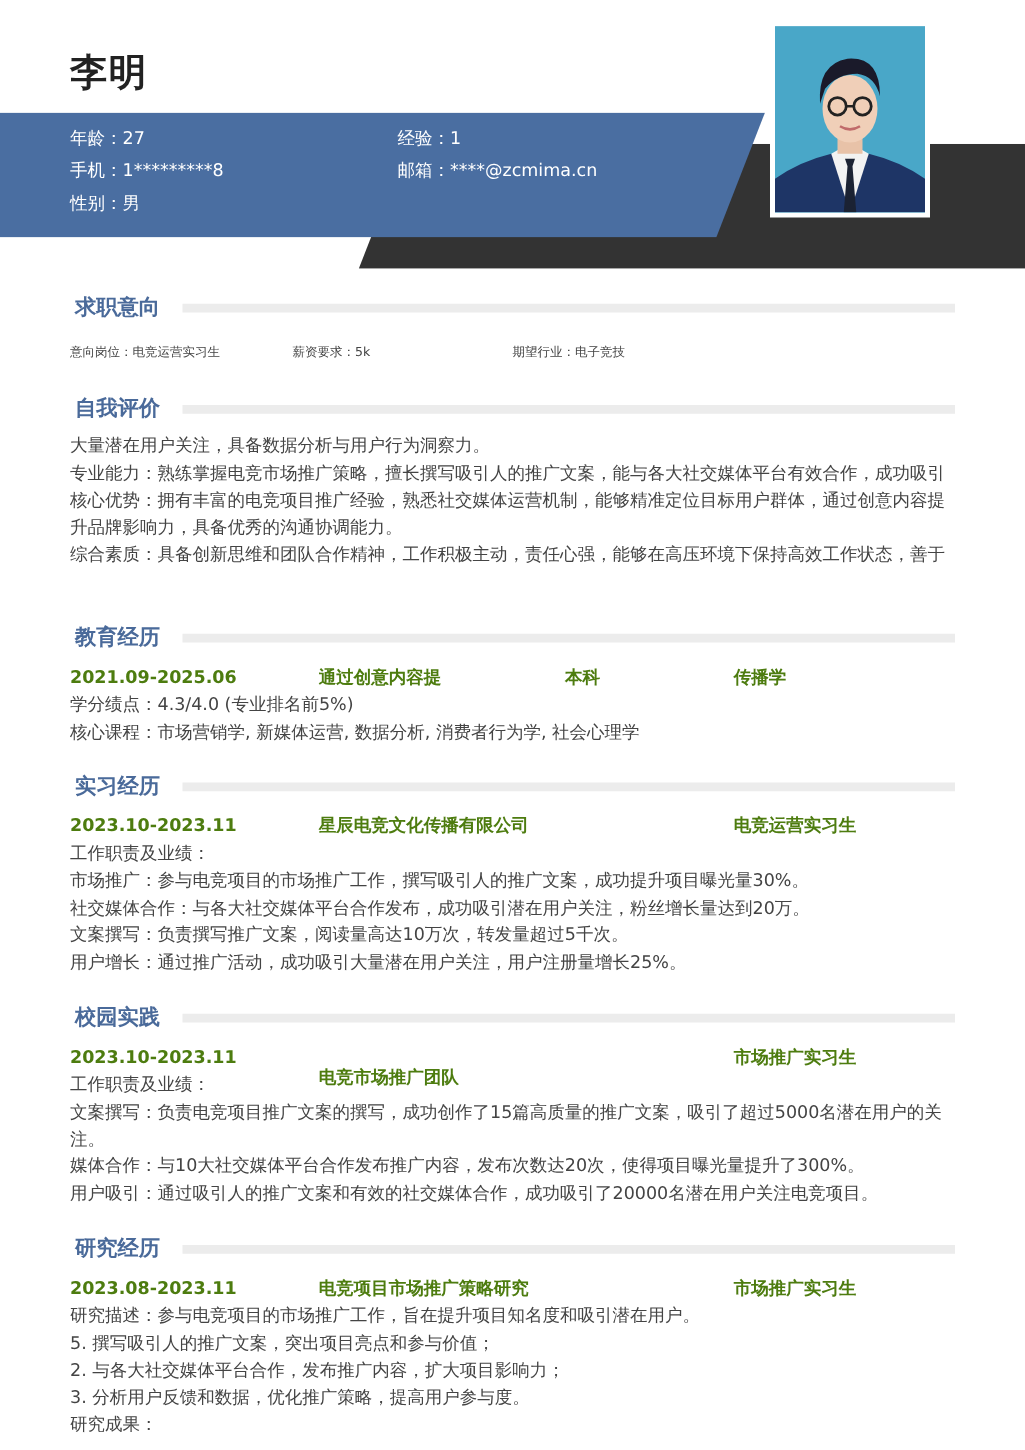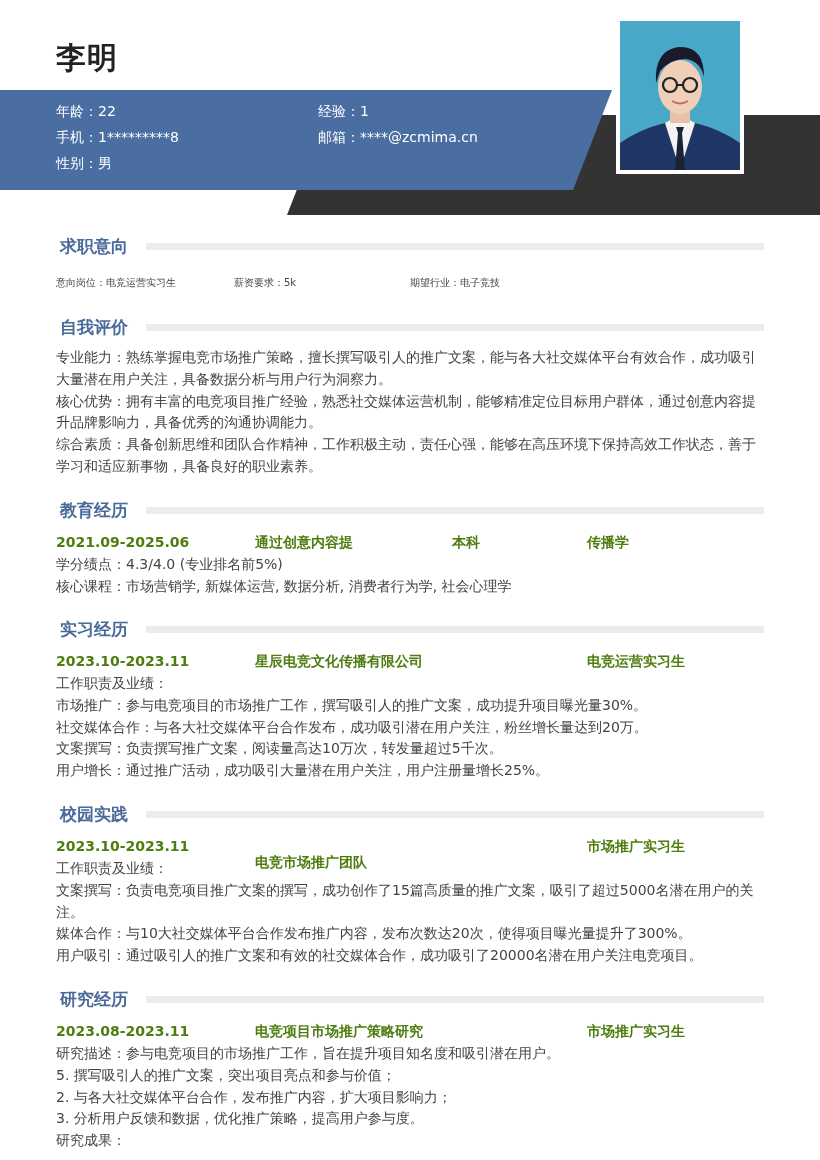--- a/index.html
+++ b/index.html
@@ -48,21 +48,21 @@
   .row-inline span { position: absolute; top: 0; white-space: nowrap; }
 </style>
 </head>
 <body>
 
 <div class="header">
   <div class="dark-band"></div>
   <div class="blue-band"></div>
   <div class="name">李明</div>
 
-  <div class="info-item" style="left:56px; top:102px;">年龄：22</div>
+  <div class="info-item" style="left:56px; top:102px;">年龄：27</div>
   <div class="info-item" style="left:318px; top:102px;">经验：1</div>
   <div class="info-item" style="left:56px; top:128px;">手机：1*********8</div>
   <div class="info-item" style="left:318px; top:128px;">邮箱：****@zcmima.cn</div>
   <div class="info-item" style="left:56px; top:154px;">性别：男</div>
 
   <div class="photo-frame">
     <div class="photo" title="个人证件照">
       <svg width="120" height="149" viewBox="0 0 120 149">
         <rect width="120" height="149" fill="#49a7c8"></rect>
 
@@ -99,26 +99,25 @@
     <span style="left:354px;">期望行业：电子竞技</span>
   </div>
 </div>
 
 <div class="section" style="top:315px;">
   <div class="section-head">
     <div class="section-title">自我评价</div>
     <div class="section-bar"></div>
   </div>
   <div style="margin-top:6px;">
+    <div class="text-line">大量潜在用户关注，具备数据分析与用户行为洞察力。</div>
     <div class="text-line">专业能力：熟练掌握电竞市场推广策略，擅长撰写吸引人的推广文案，能与各大社交媒体平台有效合作，成功吸引</div>
-    <div class="text-line">大量潜在用户关注，具备数据分析与用户行为洞察力。</div>
     <div class="text-line">核心优势：拥有丰富的电竞项目推广经验，熟悉社交媒体运营机制，能够精准定位目标用户群体，通过创意内容提</div>
     <div class="text-line">升品牌影响力，具备优秀的沟通协调能力。</div>
     <div class="text-line">综合素质：具备创新思维和团队合作精神，工作积极主动，责任心强，能够在高压环境下保持高效工作状态，善于</div>
-    <div class="text-line">学习和适应新事物，具备良好的职业素养。</div>
   </div>
 </div>
 
 <div class="section" style="top:498px;">
   <div class="section-head">
     <div class="section-title">教育经历</div>
     <div class="section-bar"></div>
   </div>
   <div class="entry-head" style="margin-top:6px;">
     <span style="left:0;">2021.09-2025.06</span>

